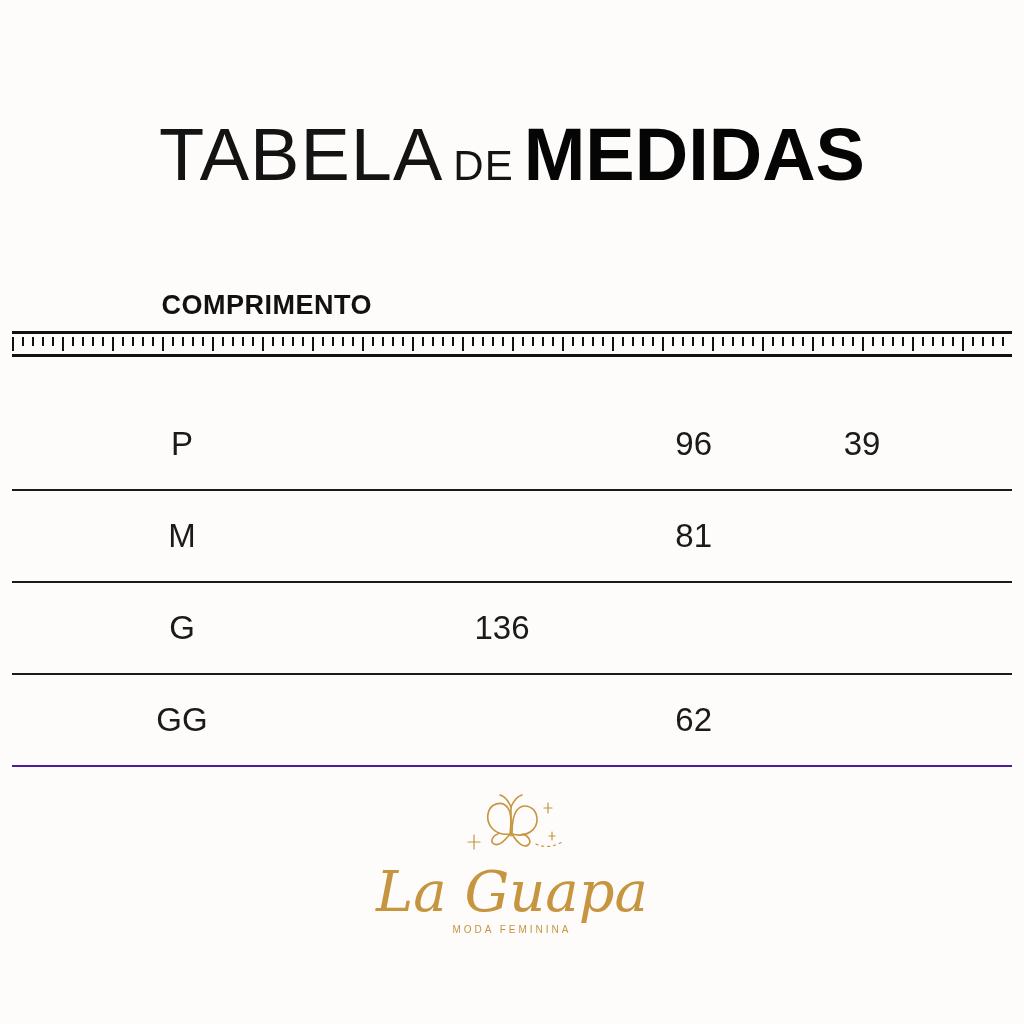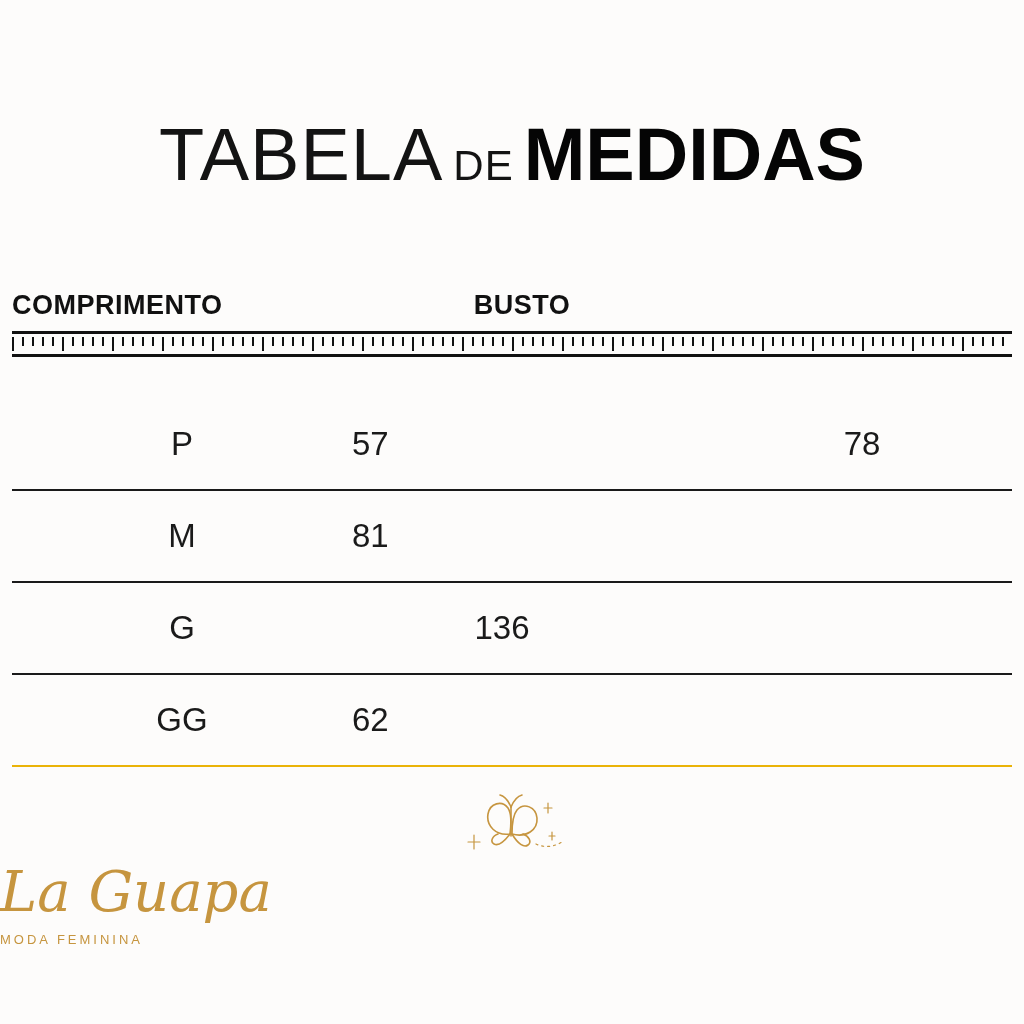--- a/index.html
+++ b/index.html
@@ -62,21 +62,21 @@
   }
   .head-row {
     display: flex;
     align-items: flex-end;
     padding-bottom: 8px;
   }
   .col {
     box-sizing: border-box;
   }
   .col-size   { width: 34%; text-align: center; }
-  .col-length { width: 36%; text-align: left; }
+  .col-length { width: 36%; text-align: right; }
   .col-bust   { width: 30%; text-align: center; }
 
   .head-cell {
     font-size: 27px;
     font-weight: 700;
     letter-spacing: 0.5px;
     color: #111;
   }
 
   
@@ -110,81 +110,81 @@
         rgba(0,0,0,0) 1.8px, rgba(0,0,0,0) 50px
       );
   }
 
   .data-row {
     display: flex;
     align-items: center;
     height: 90px;
     border-bottom: 2px solid #1a1a1a;
   }
-  .data-row:last-child { border-bottom: 2px solid #eab308; }
+  .data-row:last-child { border-bottom: 2px solid #4c1d95; }
   .cell {
     font-size: 33px;
     font-weight: 400;
     color: #1a1a1a;
   }
   .row-spacer { height: 42px; }
 
   
   .logo-block {
     position: absolute;
     top: 790px;
     left: 0;
     width: 1024px;
+    text-align: center;
   }
   .butterfly {
     display: block;
     margin: 0 auto 2px auto;
   }
   .logo-name {
     font-family: "DejaVu Serif", serif;
     font-style: italic;
     font-size: 56px;
     color: #c6953f;
     letter-spacing: 0px;
     line-height: 1;
   }
   .logo-sub {
-    margin-top: 12px;
-    font-size: 13px;
+    margin-top: 4px;
+    font-size: 10px;
     letter-spacing: 3px;
     color: #c6953f;
     font-weight: 400;
   }
 </style>
 </head>
 <body>
 
 <div class="page">
 
   <div class="title-block">
     <span class="title-light">TABELA</span><span class="title-de">DE</span><span class="title-bold">MEDIDAS</span>
   </div>
 
   <div class="table-wrap">
 
     <div class="head-row">
       <div class="col col-length head-cell">COMPRIMENTO</div>
-      <div class="col col-bust head-cell">BUSTO</div>
     </div>
 
     <div class="ruler">
       <div class="long-ticks"></div>
     </div>
 
     <div class="row-spacer"></div>
 
     <div class="data-row">
       <div class="col col-size cell">P</div>
-      <div class="col col-length cell">57</div>
-      <div class="col col-bust cell">78</div>
+      <div class="col col-length cell">96</div>
+      <div class="col col-bust cell">39</div>
     </div>
 
     <div class="data-row">
       <div class="col col-size cell">M</div>
       <div class="col col-length cell">81</div>
     </div>
 
     <div class="data-row">
       <div class="col col-size cell">G</div>
       <div class="col col-bust cell">136</div>

